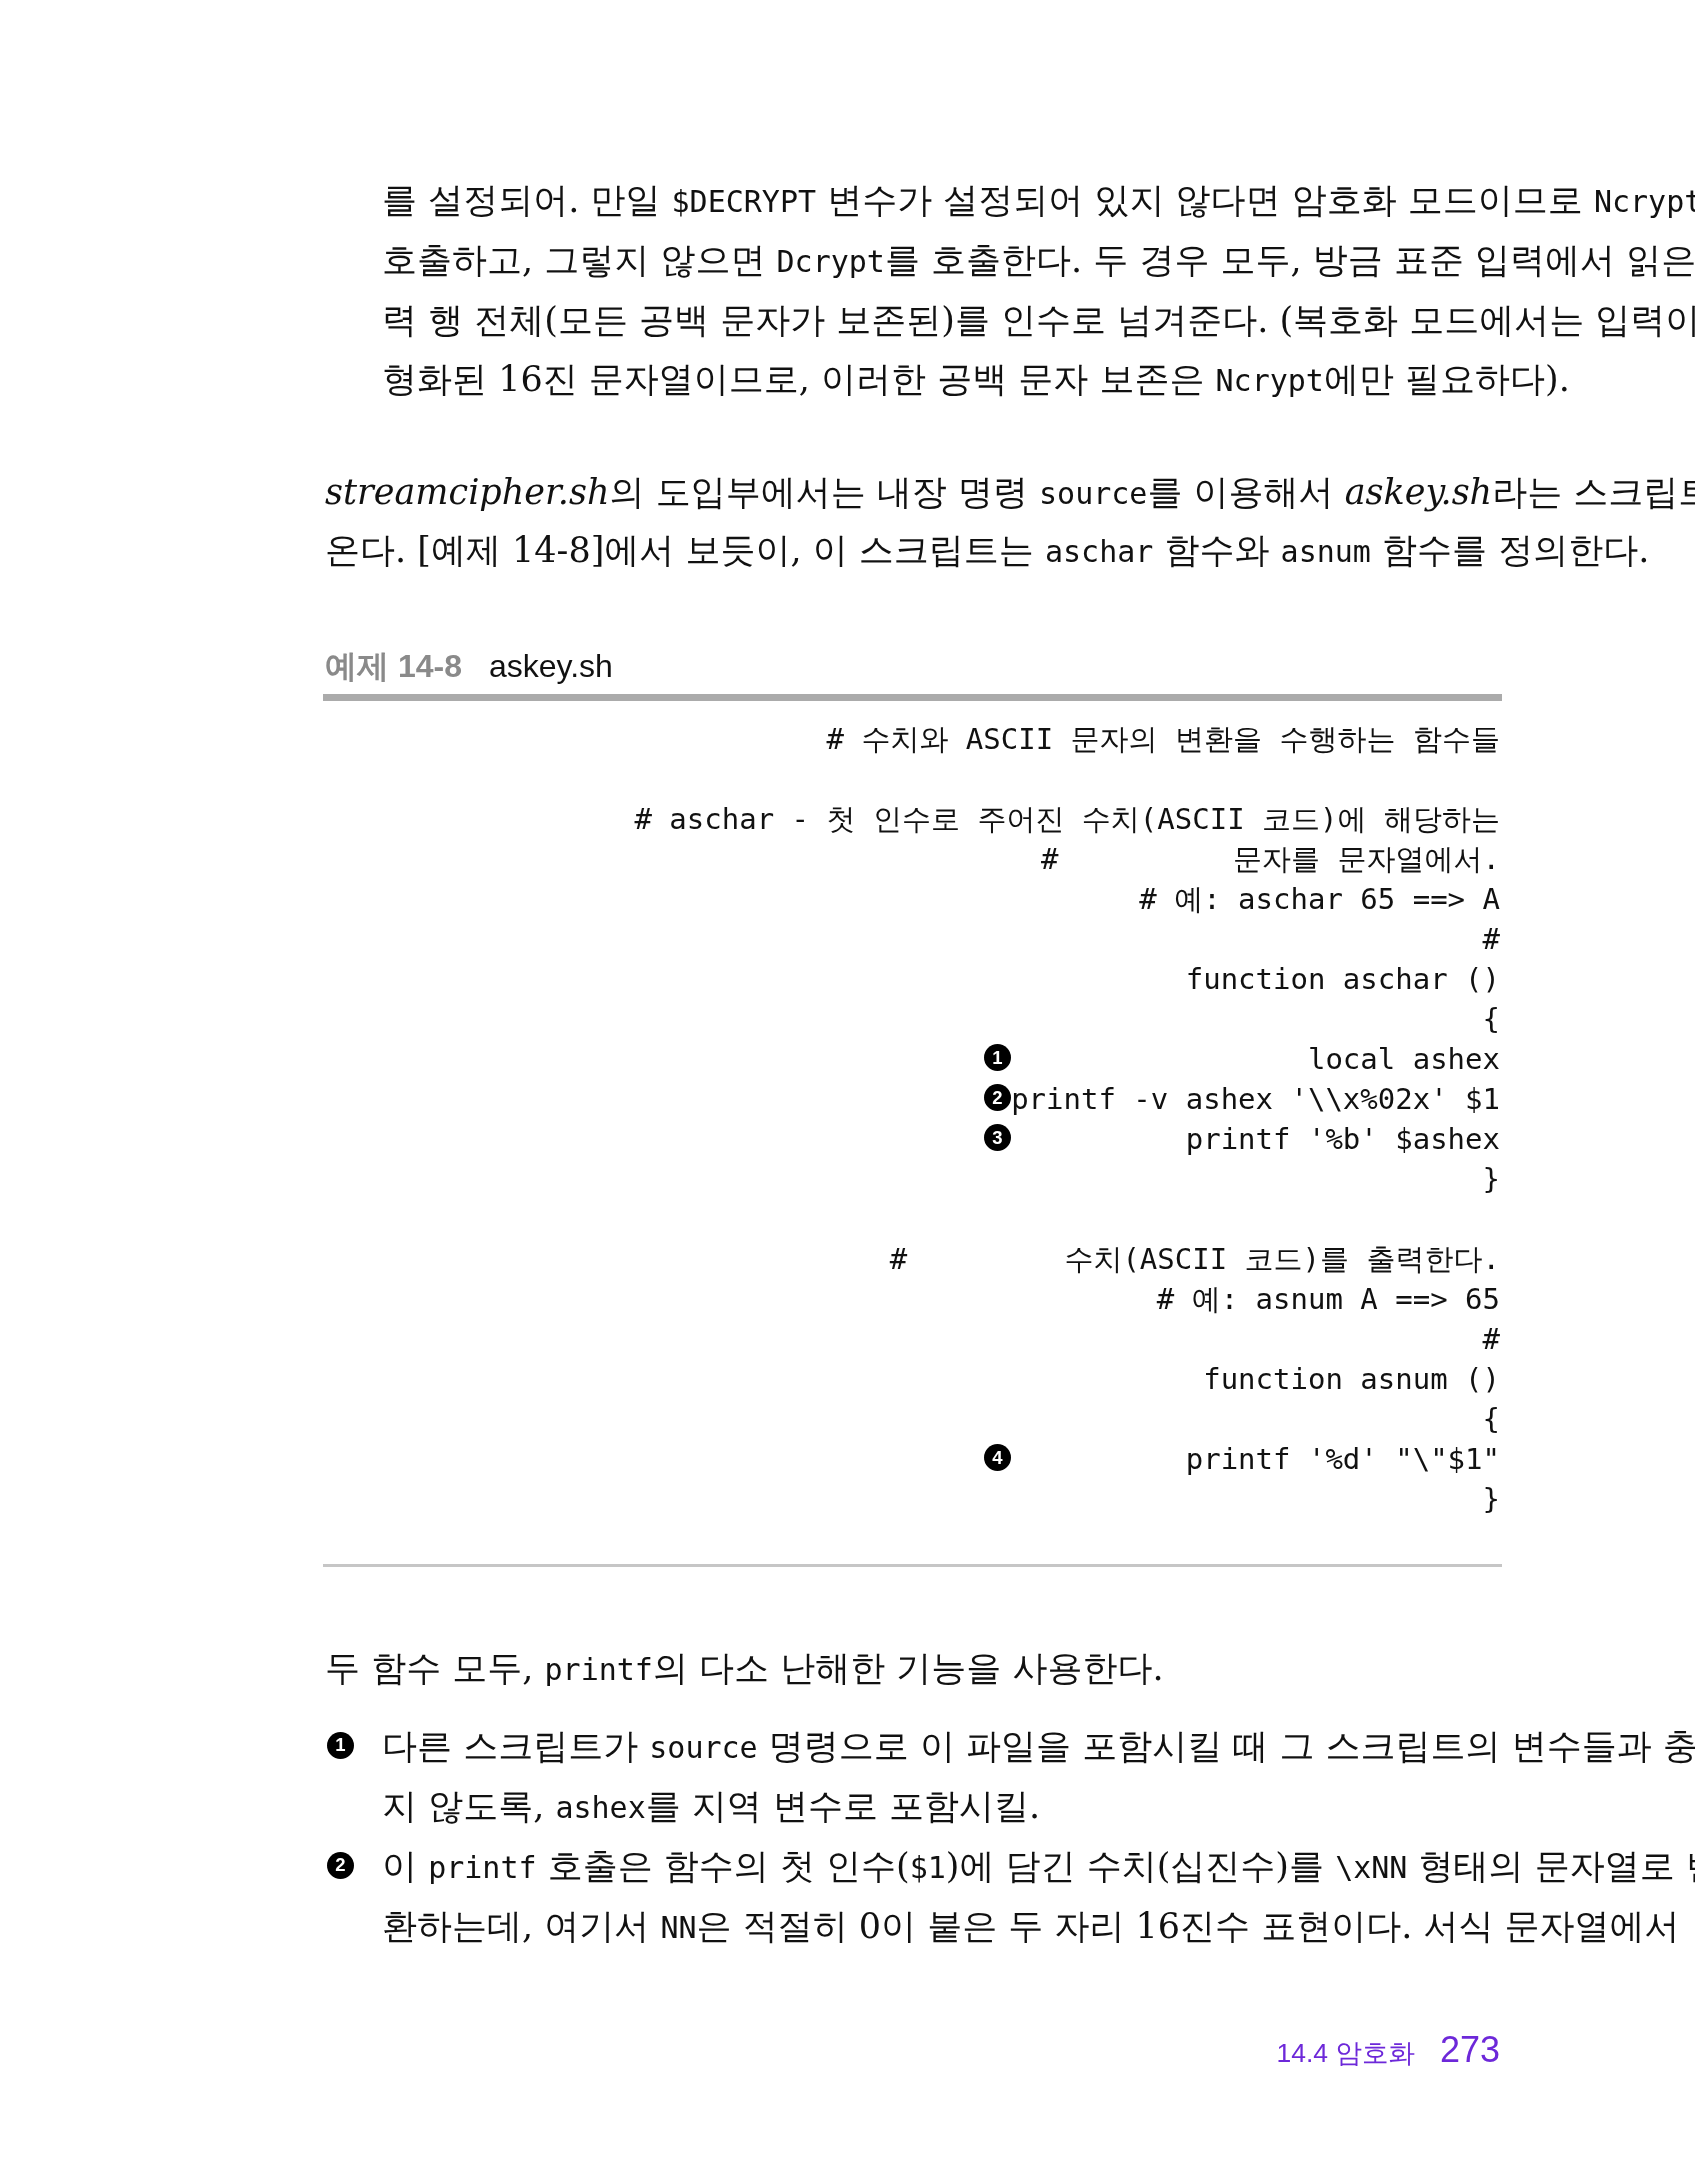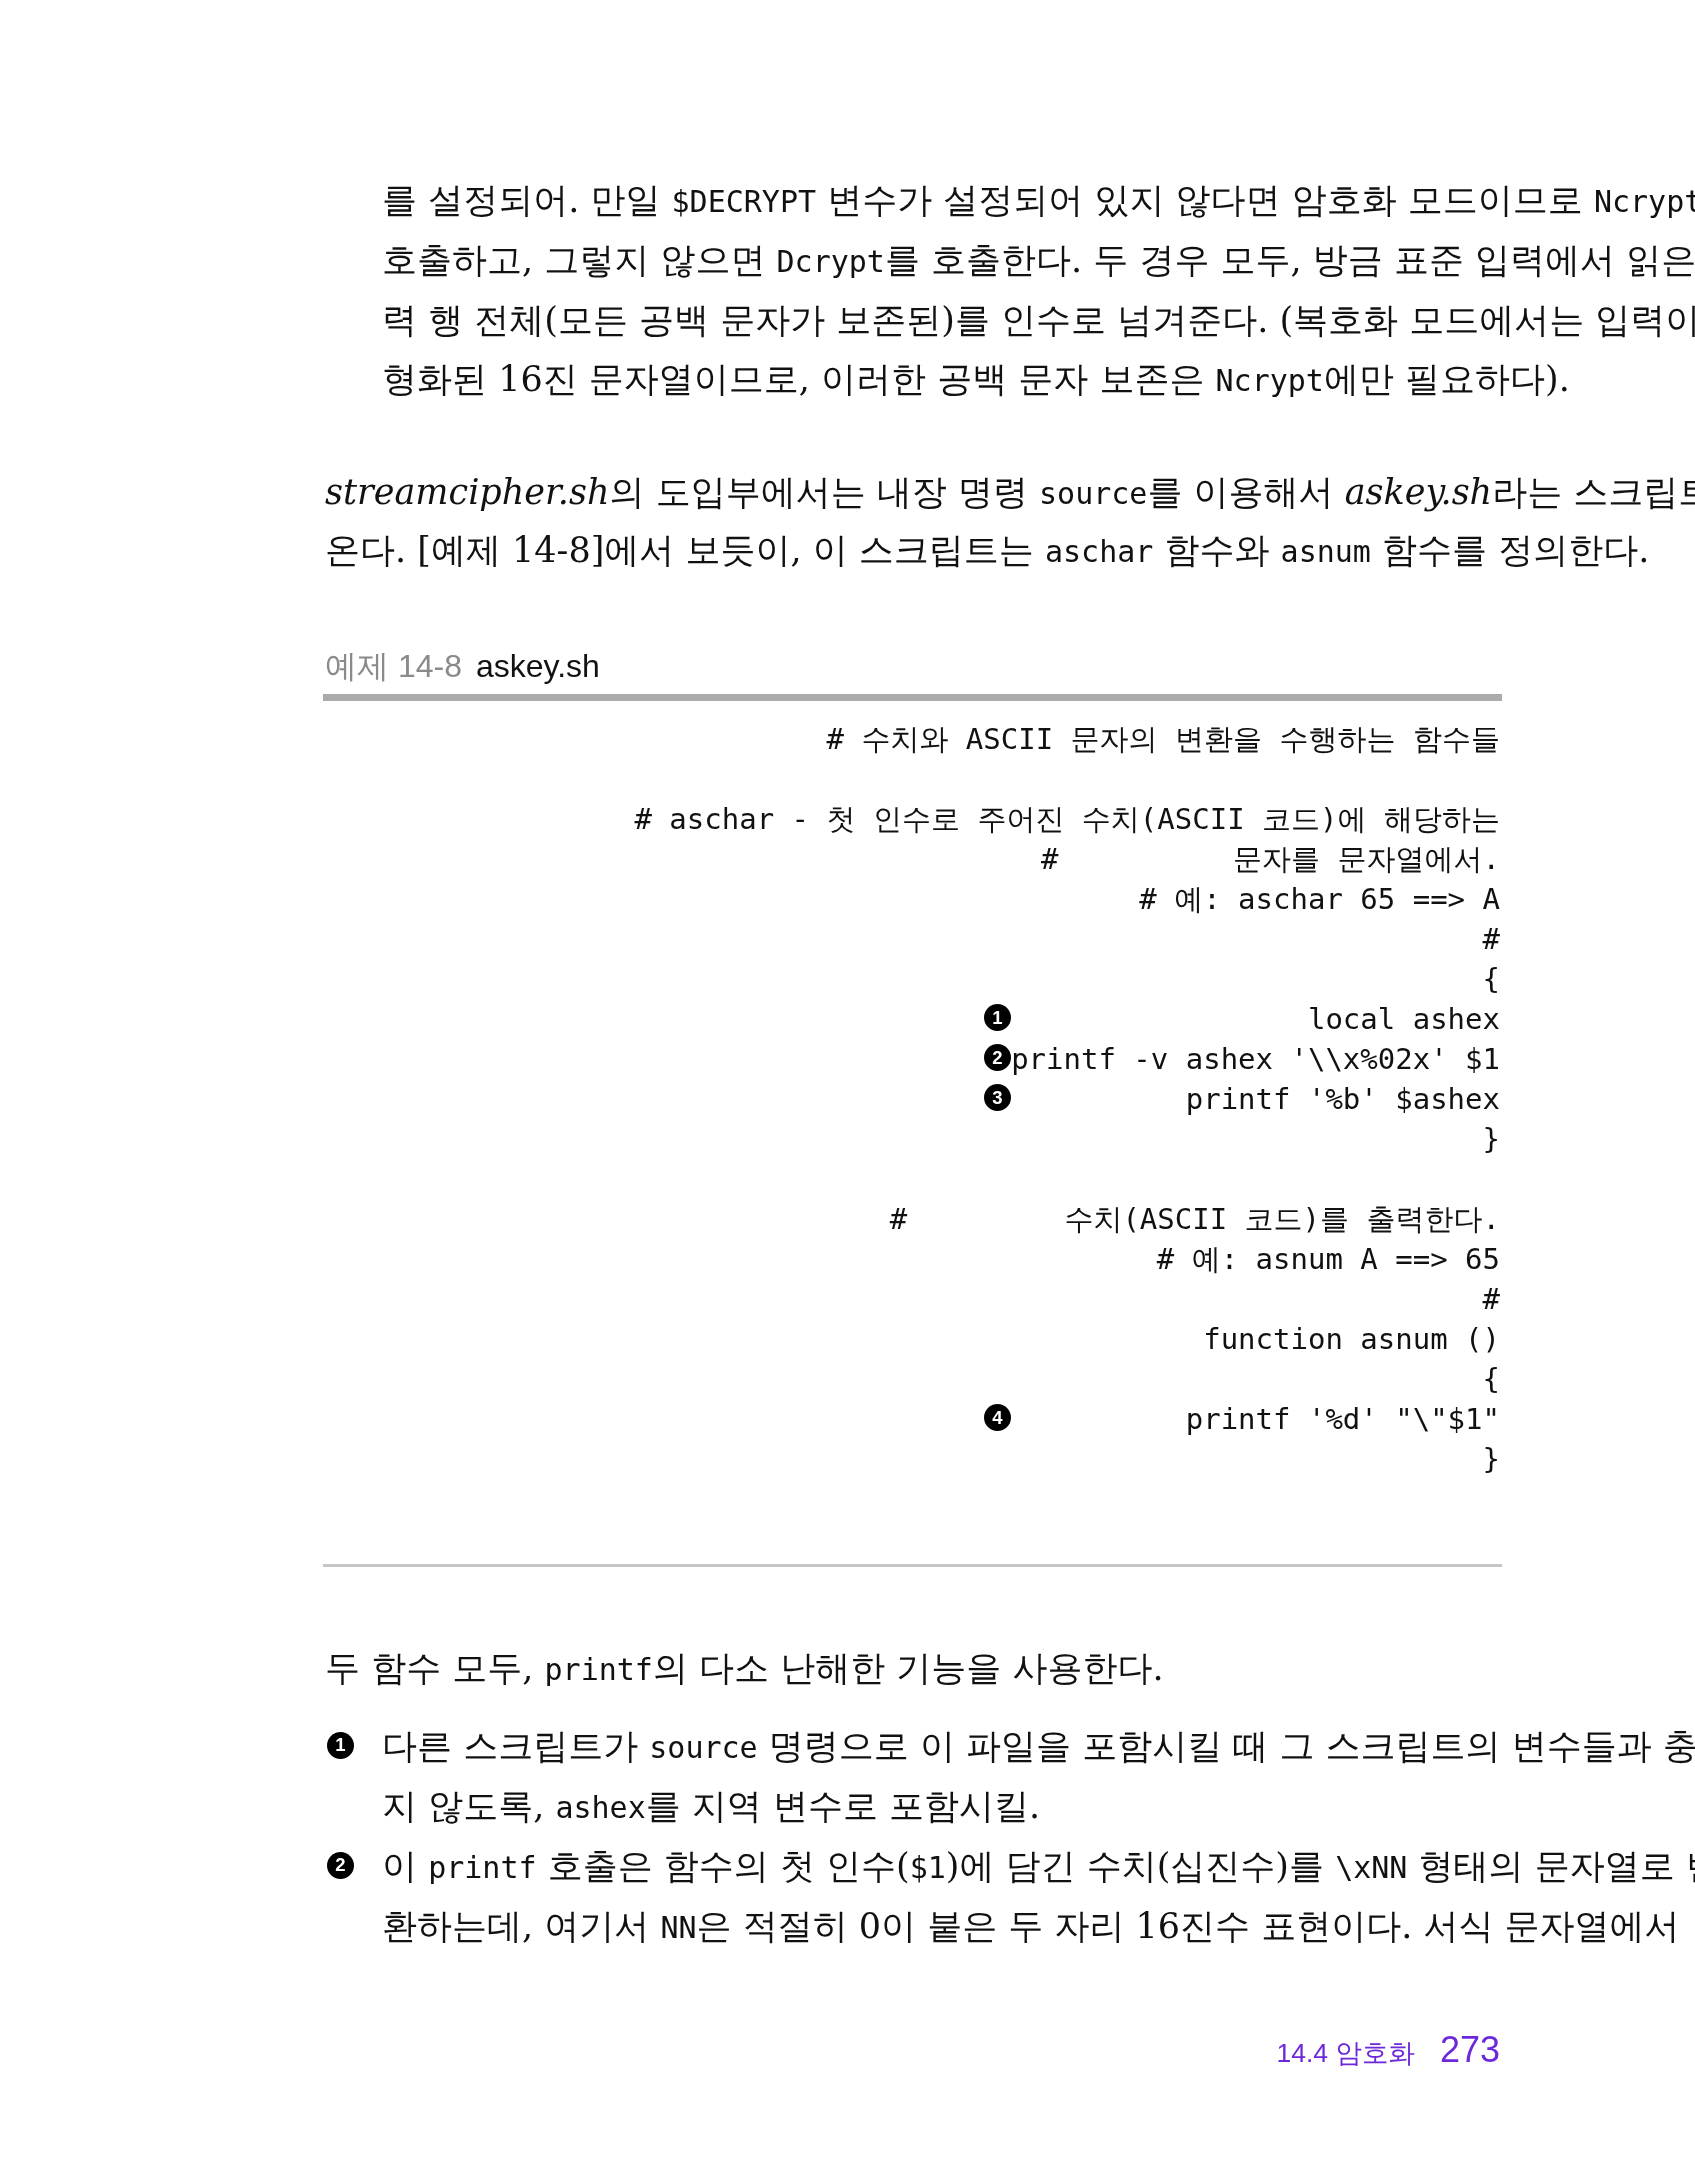--- a/index.html
+++ b/index.html
@@ -12,21 +12,21 @@
   .seg-n{}
   .seg-c{font-family:"DejaVu Sans Mono","Liberation Mono",monospace;font-size:30px;margin-top:48px;}
   .seg-i{font-style:italic;}
 
   #p1{top:171px;left:57px;}
   #p2{top:464px;left:0;line-height:56px;}
   #p3{top:1639px;left:0;}
 
   .listing-caption{position:absolute;top:648px;left:0;font-family:"Liberation Sans","DejaVu Sans",sans-serif;
                    font-size:32px;line-height:37px;white-space:nowrap;}
-  .cap-label{color:#8a8a8a;font-weight:normal;margin-right:14px;}
+  .cap-label{color:#8a8a8a;font-weight:bold;margin-right:27px;}
   .cap-title{color:#111;}
 
   .rule-thick{position:absolute;top:694px;left:-1.8px;width:1179px;height:7px;background:#ababab;}
   .rule-thin{position:absolute;top:1564px;left:-1.8px;width:1179px;height:2.6px;background:#c6c6c6;}
 
   .code-block{position:absolute;top:719px;left:0;width:100%;padding-left:35px;box-sizing:border-box;
               font-family:"DejaVu Sans Mono","Liberation Mono",monospace;font-size:29px;line-height:40px;}
   .code-line{position:relative;height:40px;white-space:pre;text-align:right;}
   .callout{display:inline-flex;align-items:center;justify-content:center;width:27px;height:27px;
            border-radius:50%;background:#000;color:#fff;font-family:"Liberation Sans","DejaVu Sans",sans-serif;
@@ -66,20 +66,21 @@
 
     <div class="rule-thick"></div>
 
     <div class="code-block">
         <div class="code-line"><span># 수치와 ASCII 문자의 변환을 수행하는 함수들</span></div>
         <div class="code-line"><span></span></div>
         <div class="code-line"><span># aschar - 첫 인수로 주어진 수치(ASCII 코드)에 해당하는</span></div>
         <div class="code-line"><span>#          문자를 문자열에서.</span></div>
         <div class="code-line"><span># 예: aschar 65 ==&gt; A</span></div>
         <div class="code-line"><span>#</span></div>
+        <div class="code-line"><span>function aschar ()</span></div>
         <div class="code-line"><span>{</span></div>
         <div class="code-line"><span>    local ashex</span><span class="callout">1</span></div>
         <div class="code-line"><span>    printf -v ashex '\\x%02x' $1</span><span class="callout">2</span></div>
         <div class="code-line"><span>    printf '%b' $ashex</span><span class="callout">3</span></div>
         <div class="code-line"><span>}</span></div>
         <div class="code-line"><span></span></div>
         <div class="code-line"><span>#         수치(ASCII 코드)를 출력한다.</span></div>
         <div class="code-line"><span># 예: asnum A ==&gt; 65</span></div>
         <div class="code-line"><span>#</span></div>
         <div class="code-line"><span>function asnum ()</span></div>

